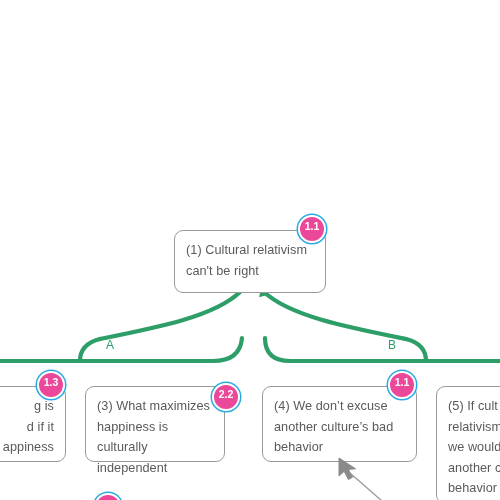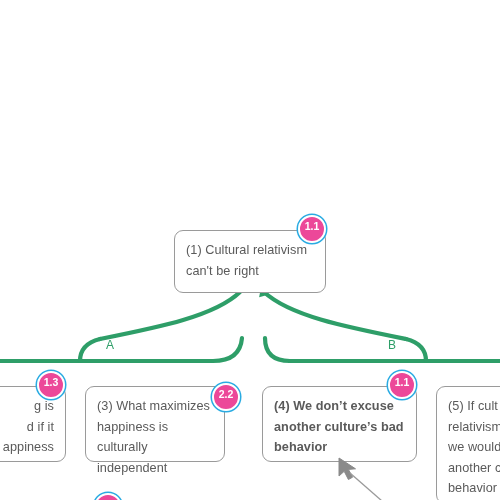--- a/index.html
+++ b/index.html
@@ -113,21 +113,21 @@
   </div>
   <div class="badge" style="left:37px; top:371px;">1.3</div>
 
   <div class="node" id="node-3" style="left:85px; top:386px; width:140px; height:76px;">
     <span class="node-text">(3) What maximizes
 happiness is culturally
 independent</span>
   </div>
   <div class="badge" style="left:212px; top:371px;margin-top:12px;">2.2</div>
 
-  <div class="node" id="node-4" style="left:262px; top:386px; width:155px; height:76px;font-weight:bold;">
+  <div class="node" id="node-4" style="left:262px; top:386px; width:155px; height:76px;">
     <span class="node-text">(4) We don’t excuse
 another culture’s bad
 behavior</span>
   </div>
   <div class="badge" style="left:388px; top:371px;">1.1</div>
 
   <div class="node" id="node-5" style="left:436px; top:386px; width:158px; height:118px;">
     <span class="node-text">(5) If cult
 relativism
 we would

